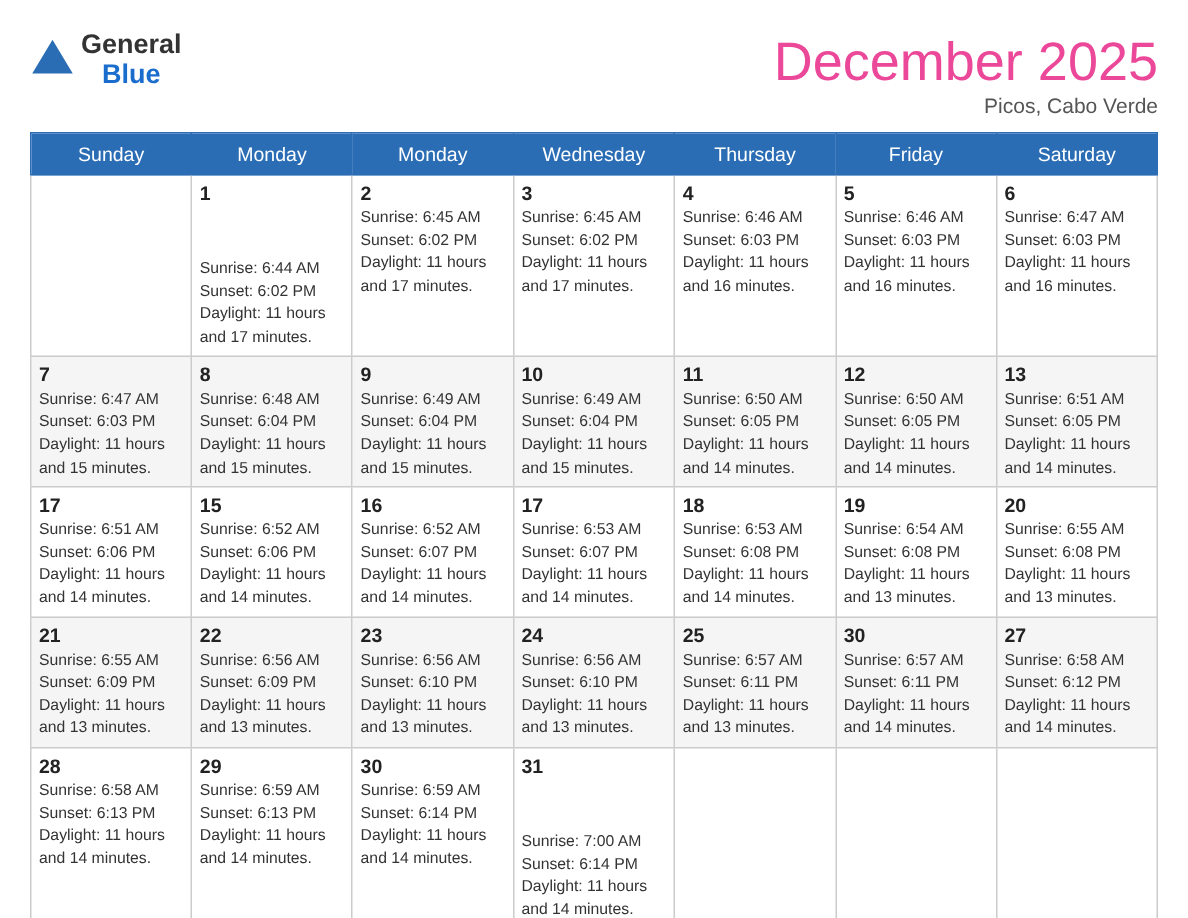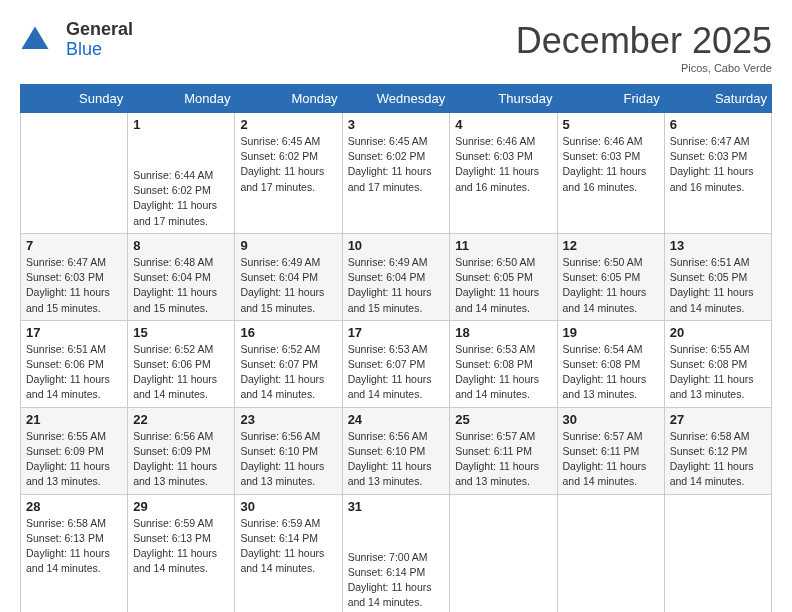--- a/index.html
+++ b/index.html
@@ -12,63 +12,64 @@
     }
     .header-section {
       display: flex;
       justify-content: space-between;
       align-items: flex-start;
       margin-bottom: 10px;
     }
     .logo {
       display: flex;
       align-items: center;
-      gap: 16px;
+      gap: 4px;
     }
     .logo-text {
       display: flex;
       flex-direction: column;
       line-height: 1.1;
     }
     .logo-general {
       font-size: 18px;
       font-weight: bold;
       color: #333;
     }
     .logo-blue {
       font-size: 18px;
-      font-weight: normal;
+      font-weight: bold;
       color: #1a6dcc;
+      text-align: center;
     }
     .logo-icon {
       width: 30px;
       height: 30px;
     }
     .title-section {
       text-align: right;
     }
     .month-title {
       font-size: 36px;
-      color: #404040;
+      color: #ec4899;
       font-weight: normal;
     }
     .subtitle {
-      font-size: 11px;
+      font-size: 14px;
       color: #555;
     }
     .calendar {
       width: 100%;
       border-collapse: collapse;
       font-size: 11px;
     }
     .calendar th {
       background-color: #2a6db5;
       color: #fff;
       padding: 6px 4px;
-      text-align: right;
+      text-align: center;
       font-size: 13px;
       font-weight: normal;
       border: 1px solid #2a6db5;
     }
     .calendar td {
       border: 1px solid #ccc;
       vertical-align: top;
       padding: 4px 5px;
       width: 108px;
       min-height: 90px;

